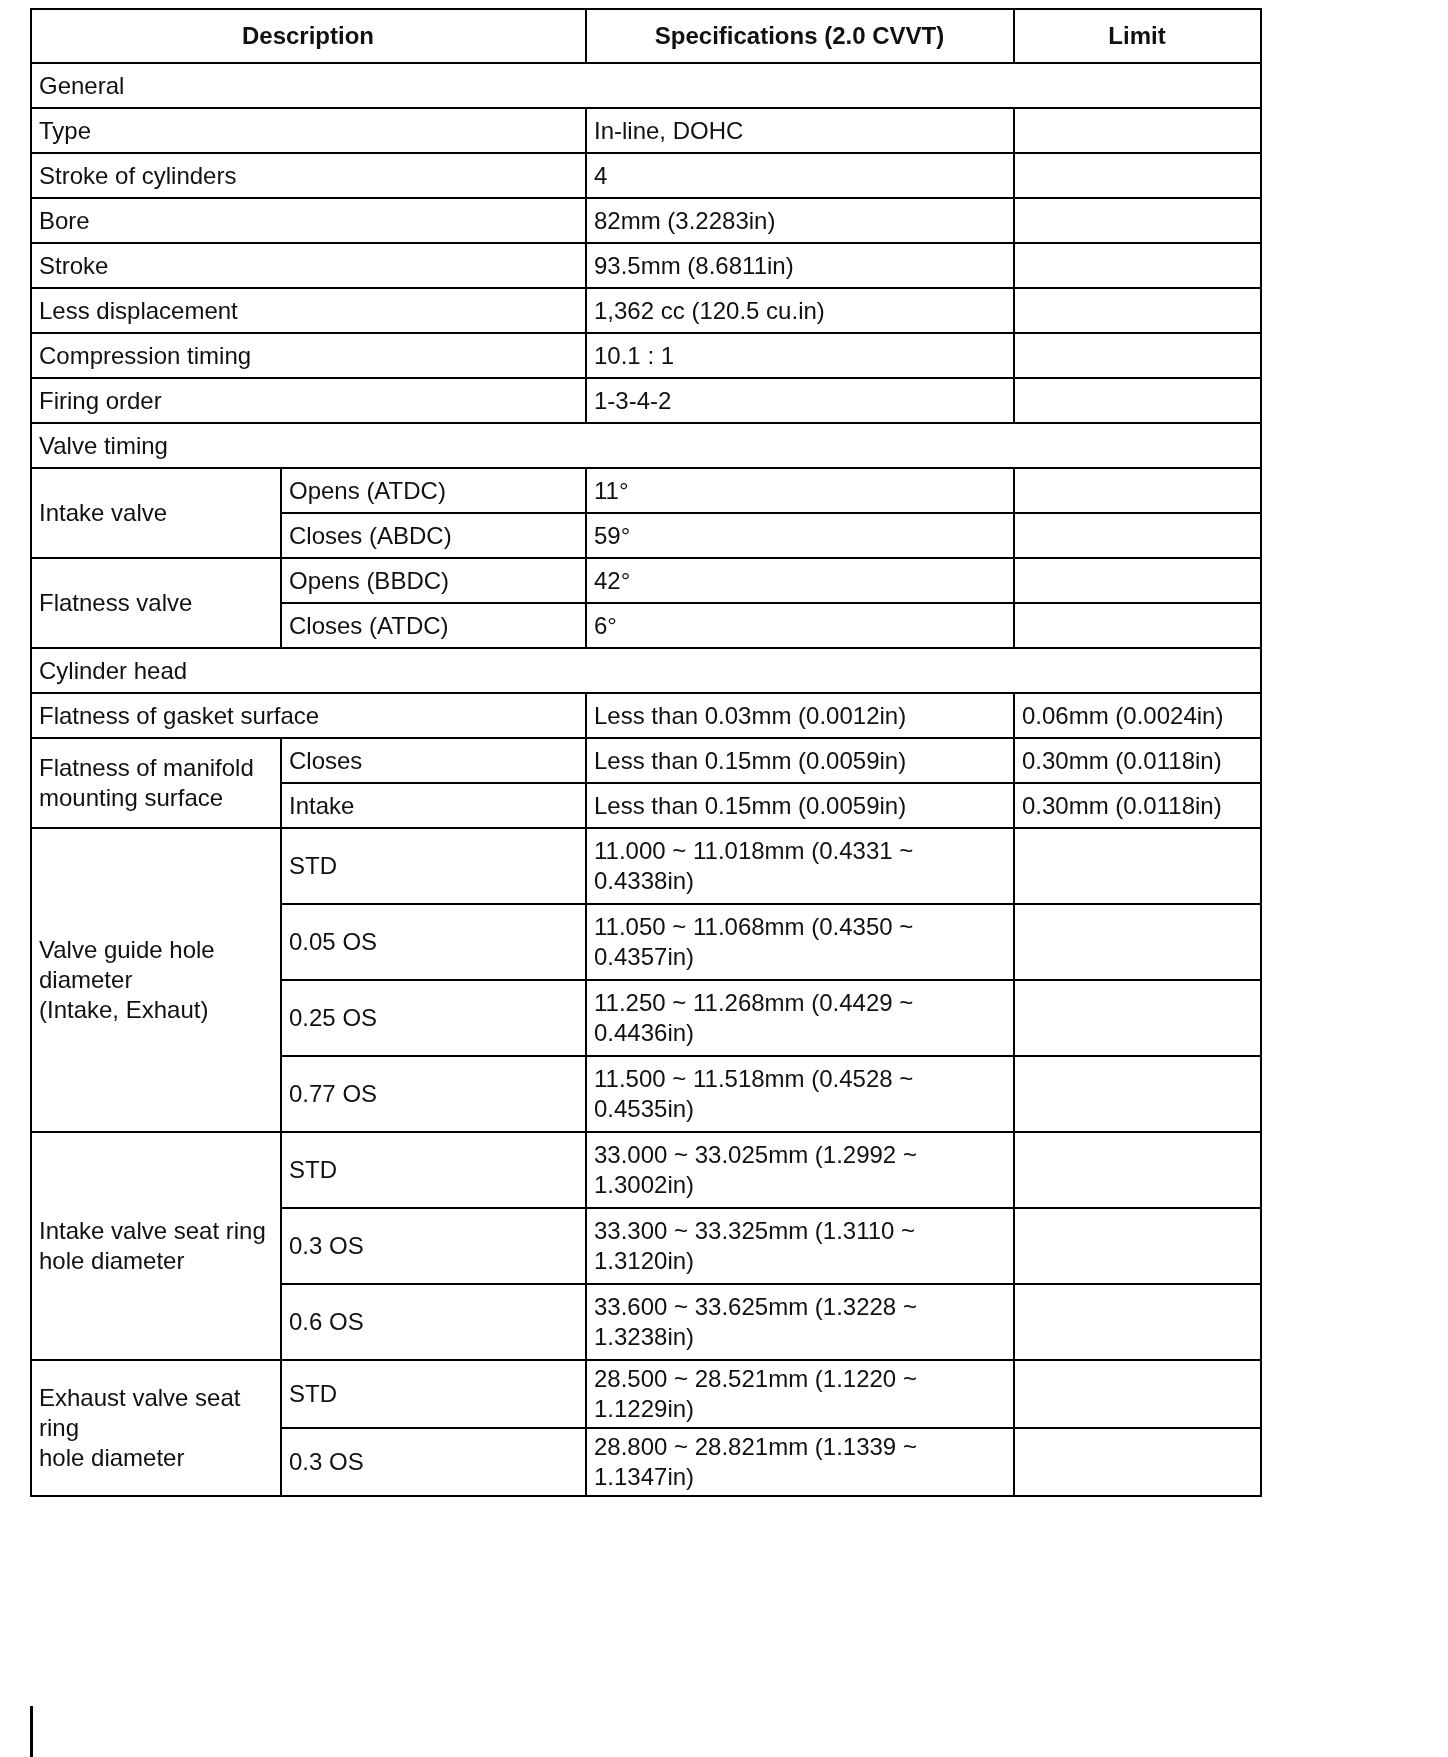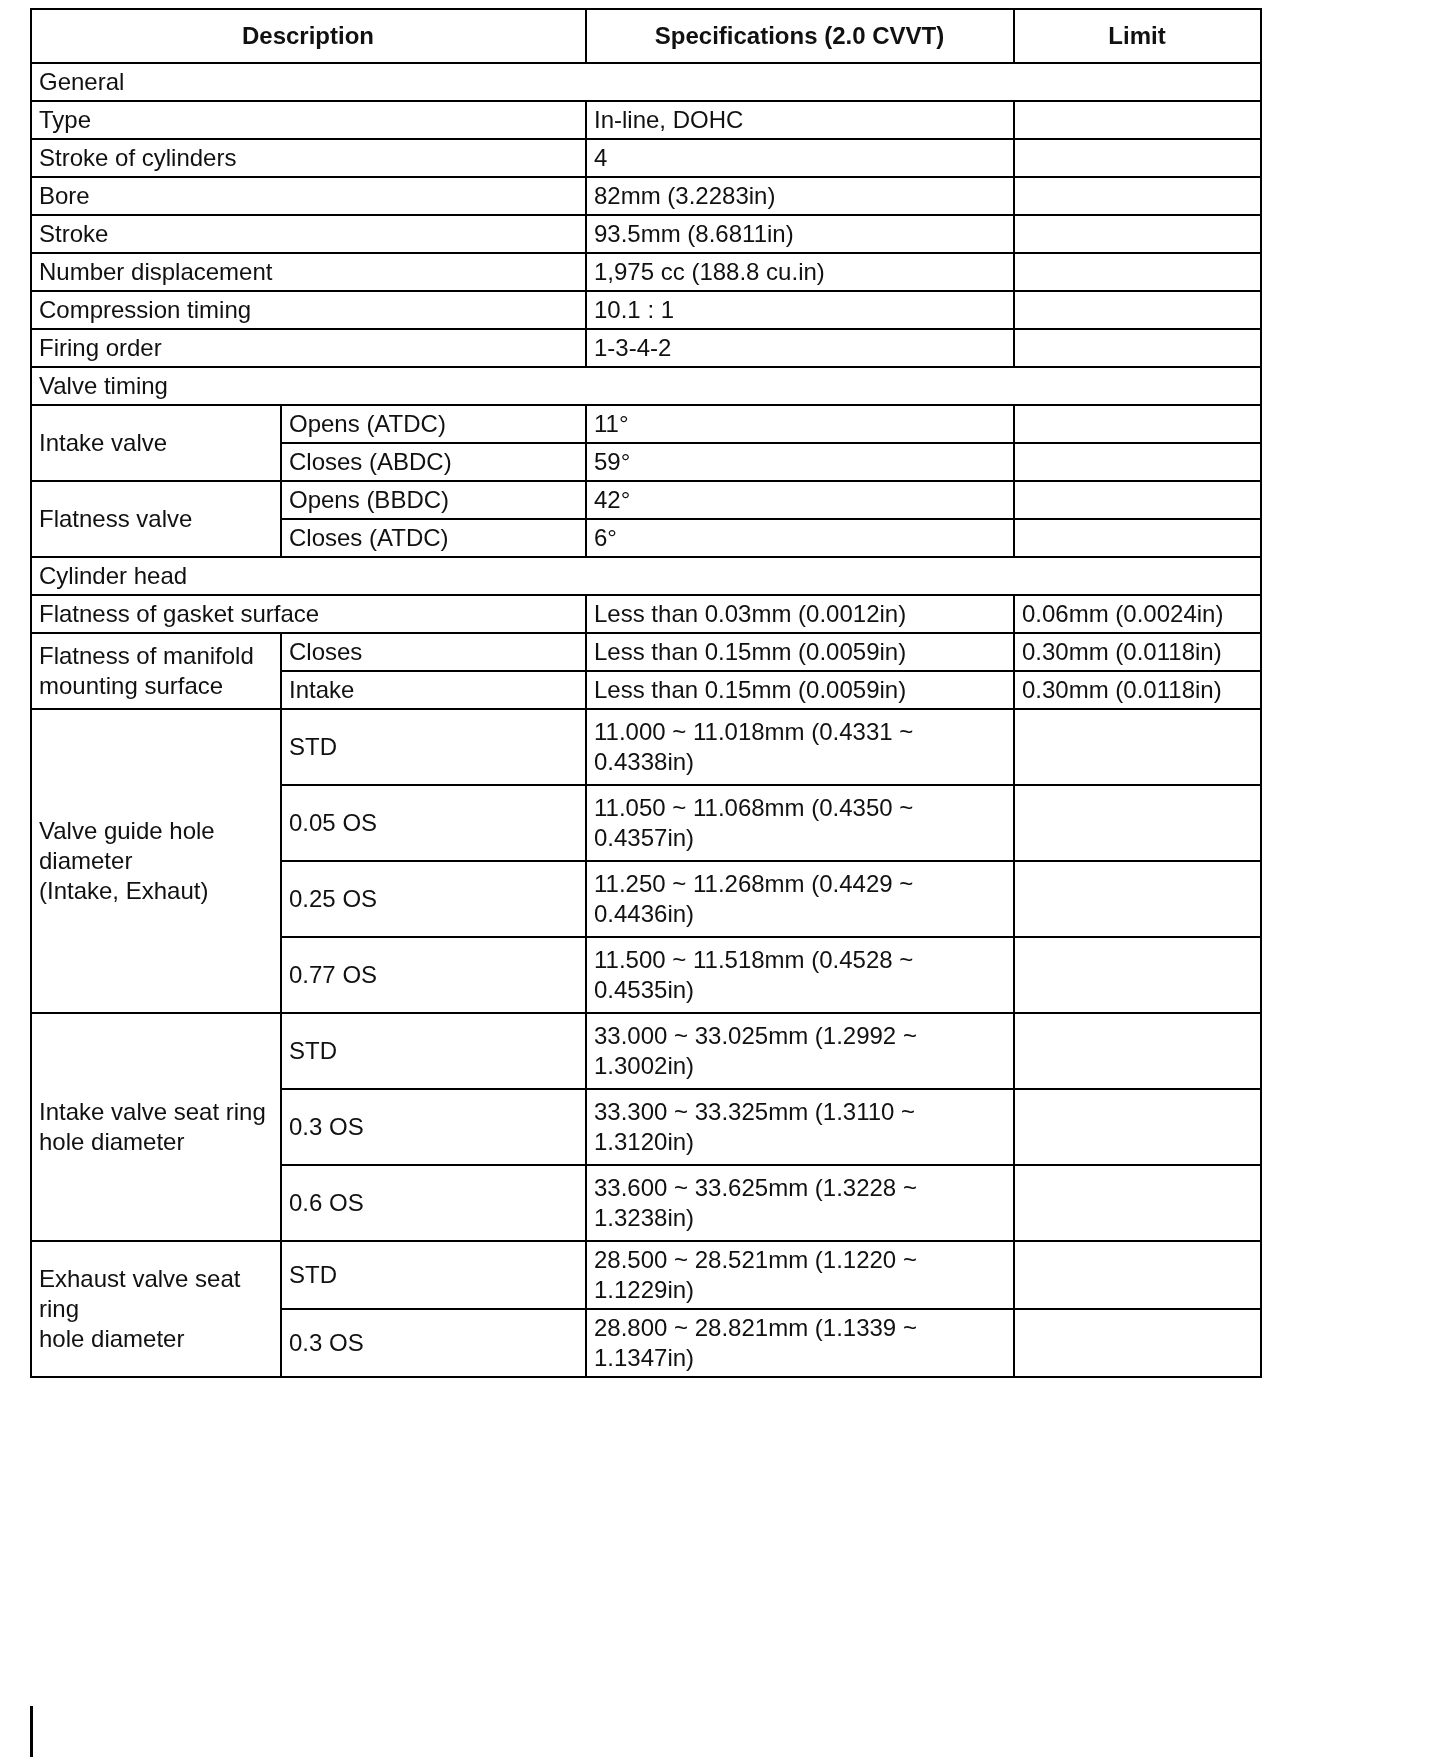--- a/index.html
+++ b/index.html
@@ -19,21 +19,21 @@
     padding:3px 8px 3px 7px;
     vertical-align:middle;
     text-align:left;
     white-space:pre-line;
     overflow:hidden;
     font-weight:400;
   }
   table.spec th{
     font-weight:700;text-align:center;height:46px;
   }
-  tr.h1{height:38px;}
+  tr.h1{height:45px;}
   tr.h2{height:76px;}
   tr.h3{height:66px;}
   .next-edge{position:absolute;left:30px;top:1706px;width:3px;height:51px;background:#000000;}
 </style>
 </head>
 <body>
 
 <div class="page">
 
   <table class="spec">
@@ -69,22 +69,22 @@
       <td colspan="2">Bore</td>
       <td>82mm (3.2283in)</td>
       <td></td>
     </tr>
     <tr class="h1">
       <td colspan="2">Stroke</td>
       <td>93.5mm (8.6811in)</td>
       <td></td>
     </tr>
     <tr class="h1">
-      <td colspan="2">Number displacement</td>
-      <td>1,975 cc (188.8 cu.in)</td>
+      <td colspan="2">Less displacement</td>
+      <td>1,362 cc (120.5 cu.in)</td>
       <td></td>
     </tr>
     <tr class="h1">
       <td colspan="2">Compression timing</td>
       <td>10.1 : 1</td>
       <td></td>
     </tr>
     <tr class="h1">
       <td colspan="2">Firing order</td>
       <td>1-3-4-2</td>

